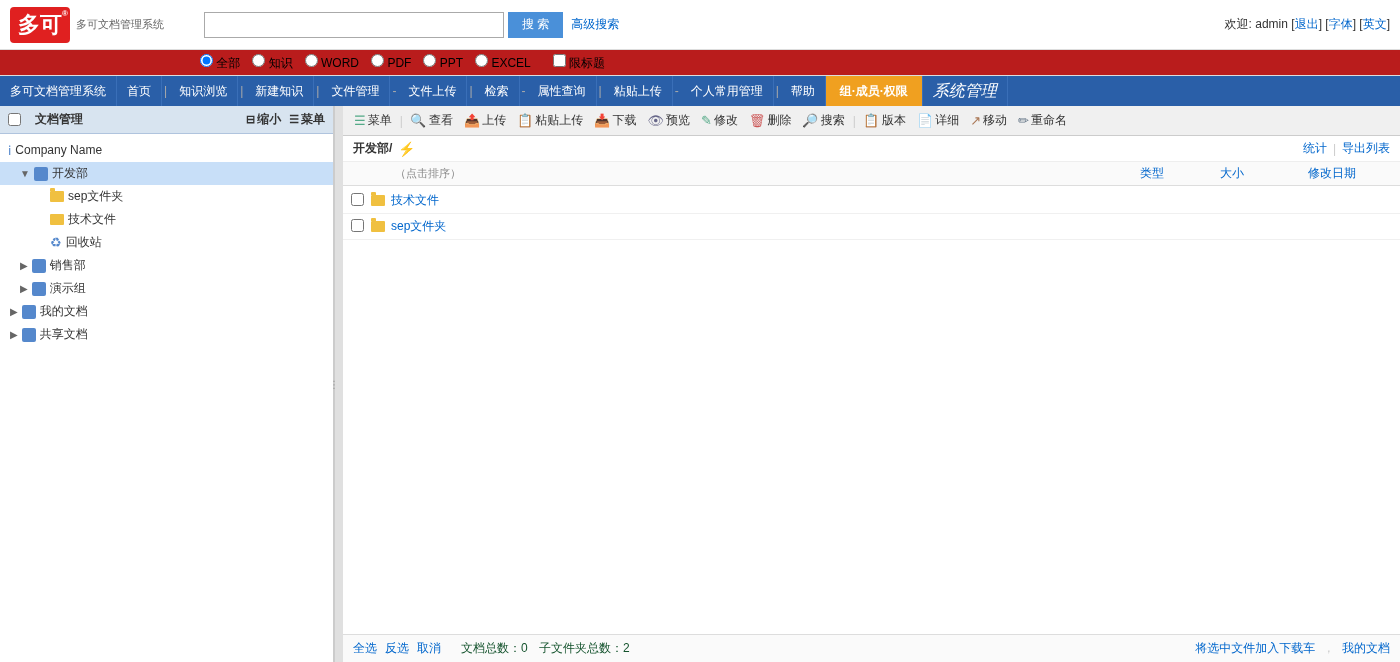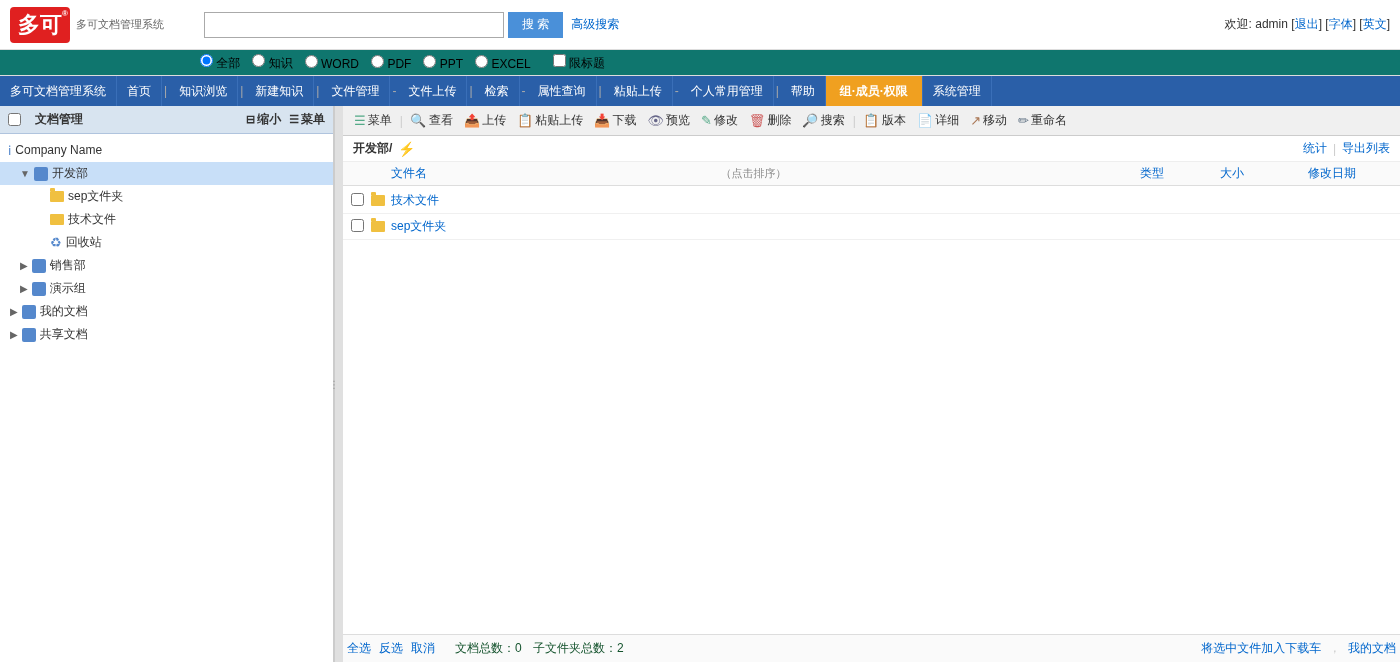--- a/index.html
+++ b/index.html
@@ -12,21 +12,21 @@
     #logo-icon::after { content: "®"; font-size: 8px; position: absolute; top: 2px; right: 2px; }
     #logo-text { font-size: 11px; color: #666; line-height: 1.4; }
     #search-area { display: flex; align-items: center; flex: 1; margin: 0 20px; }
     #search-input { width: 300px; height: 26px; border: 1px solid #aaa; padding: 2px 6px; font-size: 12px; }
     #search-btn { background: #4a90d9; color: white; border: none; padding: 4px 12px; margin-left: 4px; cursor: pointer; height: 26px; font-size: 12px; }
     #adv-search { color: #0066cc; text-decoration: none; margin-left: 8px; font-size: 12px; }
     #user-info { margin-left: auto; font-size: 12px; color: #333; white-space: nowrap; }
     #user-info a { color: #0066cc; text-decoration: none; }
 
     
-    #search-options-row { background: #0f766e; padding: 4px 14px 4px 200px; border-bottom: 1px solid #ddd; display: flex; align-items: center; gap: 12px; font-size: 12px; height: 26px; }
+    #search-options-row { background: #b91c1c; padding: 4px 14px 4px 200px; border-bottom: 1px solid #ddd; display: flex; align-items: flex-start; gap: 12px; font-size: 12px; height: 26px; }
 
     
     #nav { background: #2a5fa8; display: flex; align-items: stretch; height: 30px; }
     #nav a { color: #fff; text-decoration: none; padding: 0 10px; display: flex; align-items: center; font-size: 12px; border-right: 1px solid #3a6fb8; }
 
     
     #main { display: flex; height: calc(662px - 50px - 26px - 30px); }
 
     
     #sidebar { width: 335px; background: #fff; border-right: 1px solid #ddd; display: flex; flex-direction: column; overflow: hidden; }
@@ -113,21 +113,21 @@
   <a href="#" style="font-size:12px;color:white;text-decoration:none;padding:0 10px;display:flex;align-items:center;">检索</a>
   <span style="color:#aaa;display:flex;align-items:center;padding:0 2px;">-</span>
   <a href="#" style="font-size:12px;color:white;text-decoration:none;padding:0 10px;display:flex;align-items:center;">属性查询</a>
   <span style="color:#aaa;display:flex;align-items:center;padding:0 2px;">|</span>
   <a href="#" style="font-size:12px;color:white;text-decoration:none;padding:0 10px;display:flex;align-items:center;">粘贴上传</a>
   <span style="color:#aaa;display:flex;align-items:center;padding:0 2px;">-</span>
   <a href="#" style="font-size:12px;color:white;text-decoration:none;padding:0 10px;display:flex;align-items:center;">个人常用管理</a>
   <span style="color:#aaa;display:flex;align-items:center;padding:0 2px;">|</span>
   <a href="#" style="font-size:12px;color:white;text-decoration:none;padding:0 10px;display:flex;align-items:center;">帮助</a>
   <a href="#" style="font-size:12px;color:white;text-decoration:none;padding:0 14px;display:flex;align-items:center;background:#f0a020;font-weight:bold;">组·成员·权限</a>
-  <a href="#" style="font-size:12px;color:white;text-decoration:none;padding:4px 10px;display:flex;align-items:center;">系统管理</a>
+  <a href="#" style="font-size:16px;color:white;text-decoration:none;padding:4px 10px;display:flex;align-items:center;font-style:italic;">系统管理</a>
 </div>
 
 <div id="main" style="display:flex;height:556px;">
 
   <div id="sidebar" style="width:335px;background:#fff;border-right:2px solid #ccc;display:flex;flex-direction:column;overflow:hidden;">
 
     <div id="sidebar-header" style="background:#d8e4f0;display:flex;align-items:center;padding:4px 8px;border-bottom:1px solid #b0c4de;height:28px;">
       <span style="margin-right:4px;">
         <input type="checkbox" style="">
       </span>
@@ -269,21 +269,20 @@
       <span style="color:#f0a020;cursor:pointer;font-size:14px;">⚡</span>
       <div style="flex:1;"></div>
       <a href="#" style="color:#0066cc;text-decoration:none;font-size:12px;">统计</a>
       <span style="color:#ccc;">|</span>
       <a href="#" style="color:#0066cc;text-decoration:none;font-size:12px;">导出列表</a>
     </div>
 
     <div id="file-list-header" style="display:flex;align-items:center;padding:3px 8px;border-bottom:1px solid #ddd;background:#fafafa;font-size:12px;">
       <span style="width:20px;"></span>
       <span style="width:20px;"></span>
-      <a href="#" style="flex:1;color:#0066cc;text-decoration:none;">文件名</a>
       <span style="color:#888;font-size:11px;margin-left:4px;">（点击排序）</span>
       <span style="flex:1;"></span>
       <a href="#" style="width:80px;text-align:center;color:#0066cc;text-decoration:none;">类型</a>
       <a href="#" style="width:80px;text-align:center;color:#0066cc;text-decoration:none;">大小</a>
       <a href="#" style="width:120px;text-align:center;color:#0066cc;text-decoration:none;">修改日期</a>
     </div>
 
     <div id="file-list" style="flex:1;overflow-y:auto;padding:2px 0;">
 
       <div class="file-row" style="display:flex;align-items:center;padding:4px 8px;border-bottom:1px solid #f0f0f0;font-size:12px;">
@@ -308,21 +307,21 @@
           </span>
         </span>
         <a href="#" style="flex:1;color:#0066cc;text-decoration:none;">sep文件夹</a>
         <span style="flex:1;"></span>
         <span style="width:80px;text-align:center;"></span>
         <span style="width:80px;text-align:center;"></span>
         <span style="width:120px;text-align:center;"></span>
       </div>
     </div>
 
-    <div id="file-list-footer" style="display:flex;align-items:center;padding:4px 4px;border-top:1px solid #ddd;background:#fafafa;font-size:12px;height:28px;">
+    <div id="file-list-footer" style="display:flex;align-items:center;padding:4px 10px;border-top:1px solid #ddd;background:#fafafa;font-size:12px;height:28px;">
       <div class="selection-links" style="display:flex;gap:8px;margin-right:20px;">
         <a href="#" style="color:#0066cc;text-decoration:none;cursor:pointer;">全选</a>
         <a href="#" style="color:#0066cc;text-decoration:none;cursor:pointer;">反选</a>
         <a href="#" style="color:#0066cc;text-decoration:none;cursor:pointer;">取消</a>
       </div>
       <span id="footer-stats" style="font-size:12px;color:#14532d;">
         <span>文档总数：0</span>
         <span style="margin:0 4px;">  </span>
         <span>子文件夹总数：2</span>
       </span>

